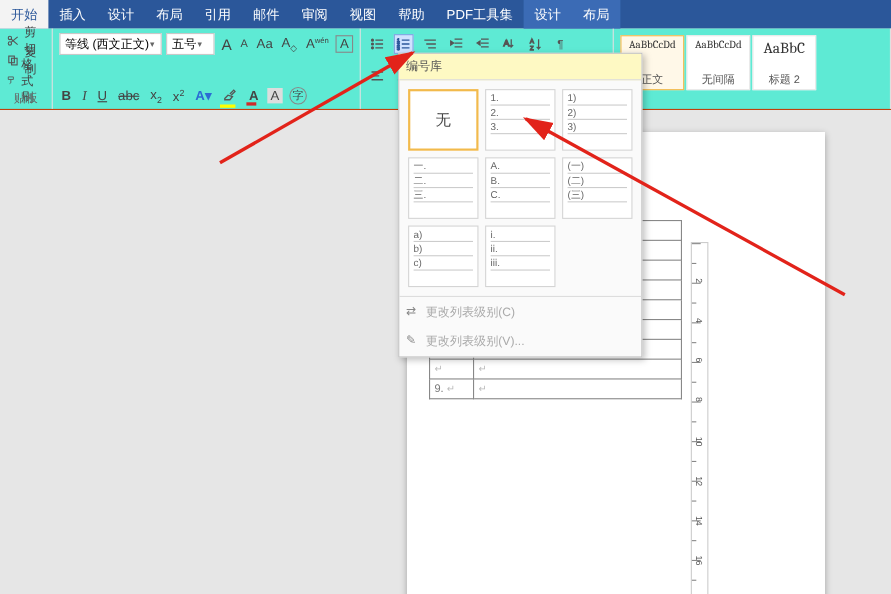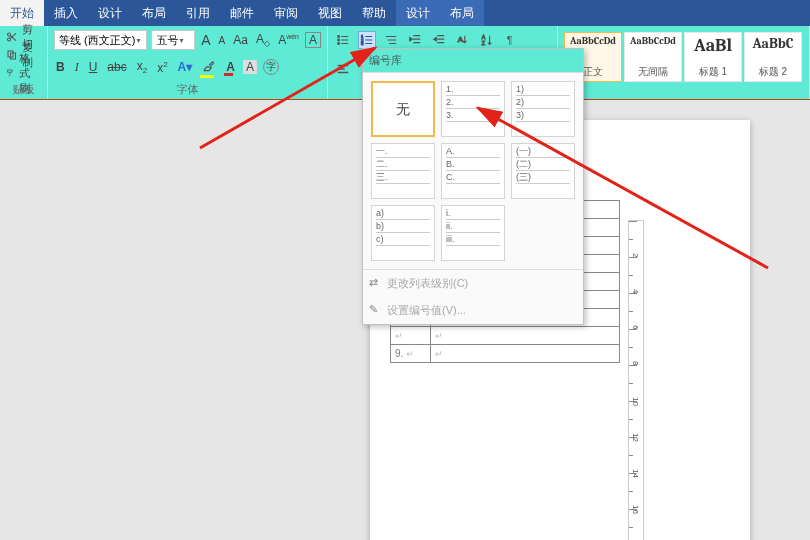--- a/index.html
+++ b/index.html
@@ -28,33 +28,33 @@
   .btn sup, .btn sub { font-size: 8px; }
   .color-bar { position: absolute; left: 0; right: 4px; bottom: -2px; height: 3px; }
 
   .para-row { display: flex; align-items: center; gap: 6px; height: 24px; }
   .para-btn { width: 18px; height: 18px; cursor: pointer; display:flex; align-items:center; justify-content:center; }
   .para-btn.hot { background: #d0e2ff; border: 1px solid #7aa7e0; }
   .para-btn svg { width: 14px; height: 14px; }
 
   .styles { display: flex; gap: 2px; align-items: flex-start; padding-top: 4px; }
   .style-box { width: 58px; height: 50px; border: 1px solid #e8e8e8; background: #fff; text-align: center; font-size: 10px; color: #555; display: flex; flex-direction: column; justify-content: space-between; padding: 2px 0; cursor: pointer; }
-  .style-sample { font-family: Cambria, serif; color: #333; font-weight: bold; }
+  .style-sample { font-family: Cambria, serif; color: #333; }
   .style-box.sel { border: 1px solid #f2ba4c; background: #fff8e8; }
 
   .workspace { position: absolute; top: 100px; left: 0; right: 0; bottom: 0; background: #e6e6e6; }
   .page { position: absolute; left: 370px; top: 20px; width: 380px; height: 500px; background: #fff; box-shadow: 0 2px 6px rgba(0,0,0,.3); }
 
   .doc-table { position: absolute; left: 20px; top: 80px; width: 230px; border-collapse: collapse; }
   .doc-table td { border: 1px solid #888; height: 18px; font-size: 10px; color: #777; padding: 0 4px; vertical-align: middle; }
   .doc-table td:first-child { width: 40px; }
   .ret { color: #bbb; font-size: 9px; }
 
   .dropdown { position: absolute; left: 362px; top: 48px; width: 222px; background: #fafafa; border: 1px solid #c2c2c2; box-shadow: 2px 2px 6px rgba(0,0,0,.25); z-index: 50; }
-  .dd-title { background: #5eead4; color: #555; font-size: 11px; padding: 4px 6px; border-bottom: 1px solid #ddd; }
+  .dd-title { background: #fef9c3; color: #555; font-size: 11px; padding: 4px 6px; border-bottom: 1px solid #ddd; }
   .dd-grid { display: grid; grid-template-columns: repeat(3, 1fr); gap: 6px; padding: 8px; }
   .dd-cell { border: 1px solid #d4d4d4; background: #fff; height: 56px; font-size: 9px; color: #666; padding: 4px; cursor: pointer; line-height: 1.5; }
   .dd-cell.sel { border: 2px solid #f2ba4c; display:flex; align-items:center; justify-content:center; font-size:14px; color:#444; }
   .dd-cell .ln { border-bottom: 1px solid #ccc; height: 10px; padding-left: 18px; position: relative; margin-bottom: 3px; }
   .dd-cell .ln span { position: absolute; left: 0; top: -3px; }
   .dd-menu { border-top: 1px solid #ddd; font-size: 11px; color: #555; }
   .dd-menu-item { padding: 6px 24px; cursor: pointer; position: relative; }
   .dd-menu-item.disabled { color: #aaa; }
   .dd-menu-item .glyph { position: absolute; left: 6px; top: 6px; color: #888; }
 
@@ -70,20 +70,21 @@
 <div class="titlebar">
   <div class="tab active">开始</div>
   <div class="tab">插入</div>
   <div class="tab">设计</div>
   <div class="tab">布局</div>
   <div class="tab">引用</div>
   <div class="tab">邮件</div>
   <div class="tab">审阅</div>
   <div class="tab">视图</div>
   <div class="tab">帮助</div>
+  <div class="tab">PDF工具集</div>
   <div class="tab context">设计</div>
   <div class="tab context">布局</div>
 </div>
 
 <div class="ribbon">
 
   <div class="group clip-col">
     <div>
       <div class="clip-item">
         <svg class="mini-icon" viewBox="0 0 24 24" fill="none" stroke="#555" stroke-width="2">
@@ -138,21 +139,20 @@
       <span class="btn"><span>x</span><sup>2</sup></span>
       <span class="btn" style="color:#2b6cd4;font-weight:bold">A▾</span>
       <span class="btn"><svg width="14" height="14" viewBox="0 0 24 24" fill="none" stroke="#555" stroke-width="2">
             <path d="M4 18l5-5 7 2-4 5H4z"></path>
             <path d="M12 11l6-6 2 2-6 6"></path>
           </svg><span class="color-bar" style="background:#ffff00"></span></span>
       <span class="btn" style="font-weight:bold">A<span class="color-bar" style="background:#d02a2a"></span></span>
       <span class="btn" style="background:#ddd;padding:0 3px">A</span>
       <span class="btn" style="border:1px solid #888;border-radius:50%;width:16px;height:16px;display:inline-flex;align-items:center;justify-content:center;font-size:10px">字</span>
     </div>
-    <div class="group-label">字体</div>
   </div>
 
   <div class="group" style="width:230px">
     <div class="para-row">
       <div class="para-btn">
           <svg viewBox="0 0 16 16" stroke="#555" stroke-width="1.3">
             <circle cx="3" cy="4" r="1" fill="#555"></circle>
             <circle cx="3" cy="8" r="1" fill="#555"></circle>
             <circle cx="3" cy="12" r="1" fill="#555"></circle>
             <path d="M6 4h8M6 8h8M6 12h8"></path>
@@ -249,24 +249,20 @@
 
   <div class="group" style="flex:1">
     <div class="styles" id="styles-row">
         <div class="style-box sel">
           <div class="style-sample" style="font-size:10px">AaBbCcDd</div>
           <div>正文</div>
         </div>
         <div class="style-box">
           <div class="style-sample" style="font-size:10px">AaBbCcDd</div>
           <div>无间隔</div>
-        </div>
-        <div class="style-box">
-          <div class="style-sample" style="font-size:18px">AaBl</div>
-          <div>标题 1</div>
         </div>
         <div class="style-box">
           <div class="style-sample" style="font-size:14px">AaBbC</div>
           <div>标题 2</div>
         </div>
       </div>
   </div>
 </div>
 
 <div class="workspace">
@@ -424,21 +420,21 @@
         </div>
       </div>
     </div>
   <div class="dd-menu">
     <div class="dd-menu-item disabled">
       <span class="glyph">⇄</span>
       <span>更改列表级别(C)</span>
     </div>
     <div class="dd-menu-item disabled">
       <span class="glyph">✎</span>
-      <span>设置编号值(V)...</span>
+      <span>更改列表级别(V)...</span>
     </div>
   </div>
 </div>
 
 <svg class="arrow" style="left:190px;top:38px" width="200" height="120">
   <defs>
       <marker id="ah" markerWidth="10" markerHeight="10" refX="8" refY="3" orient="auto">
         <path d="M0,0 L9,3 L0,6 z" fill="#e2231a"></path>
       </marker>
     </defs>

